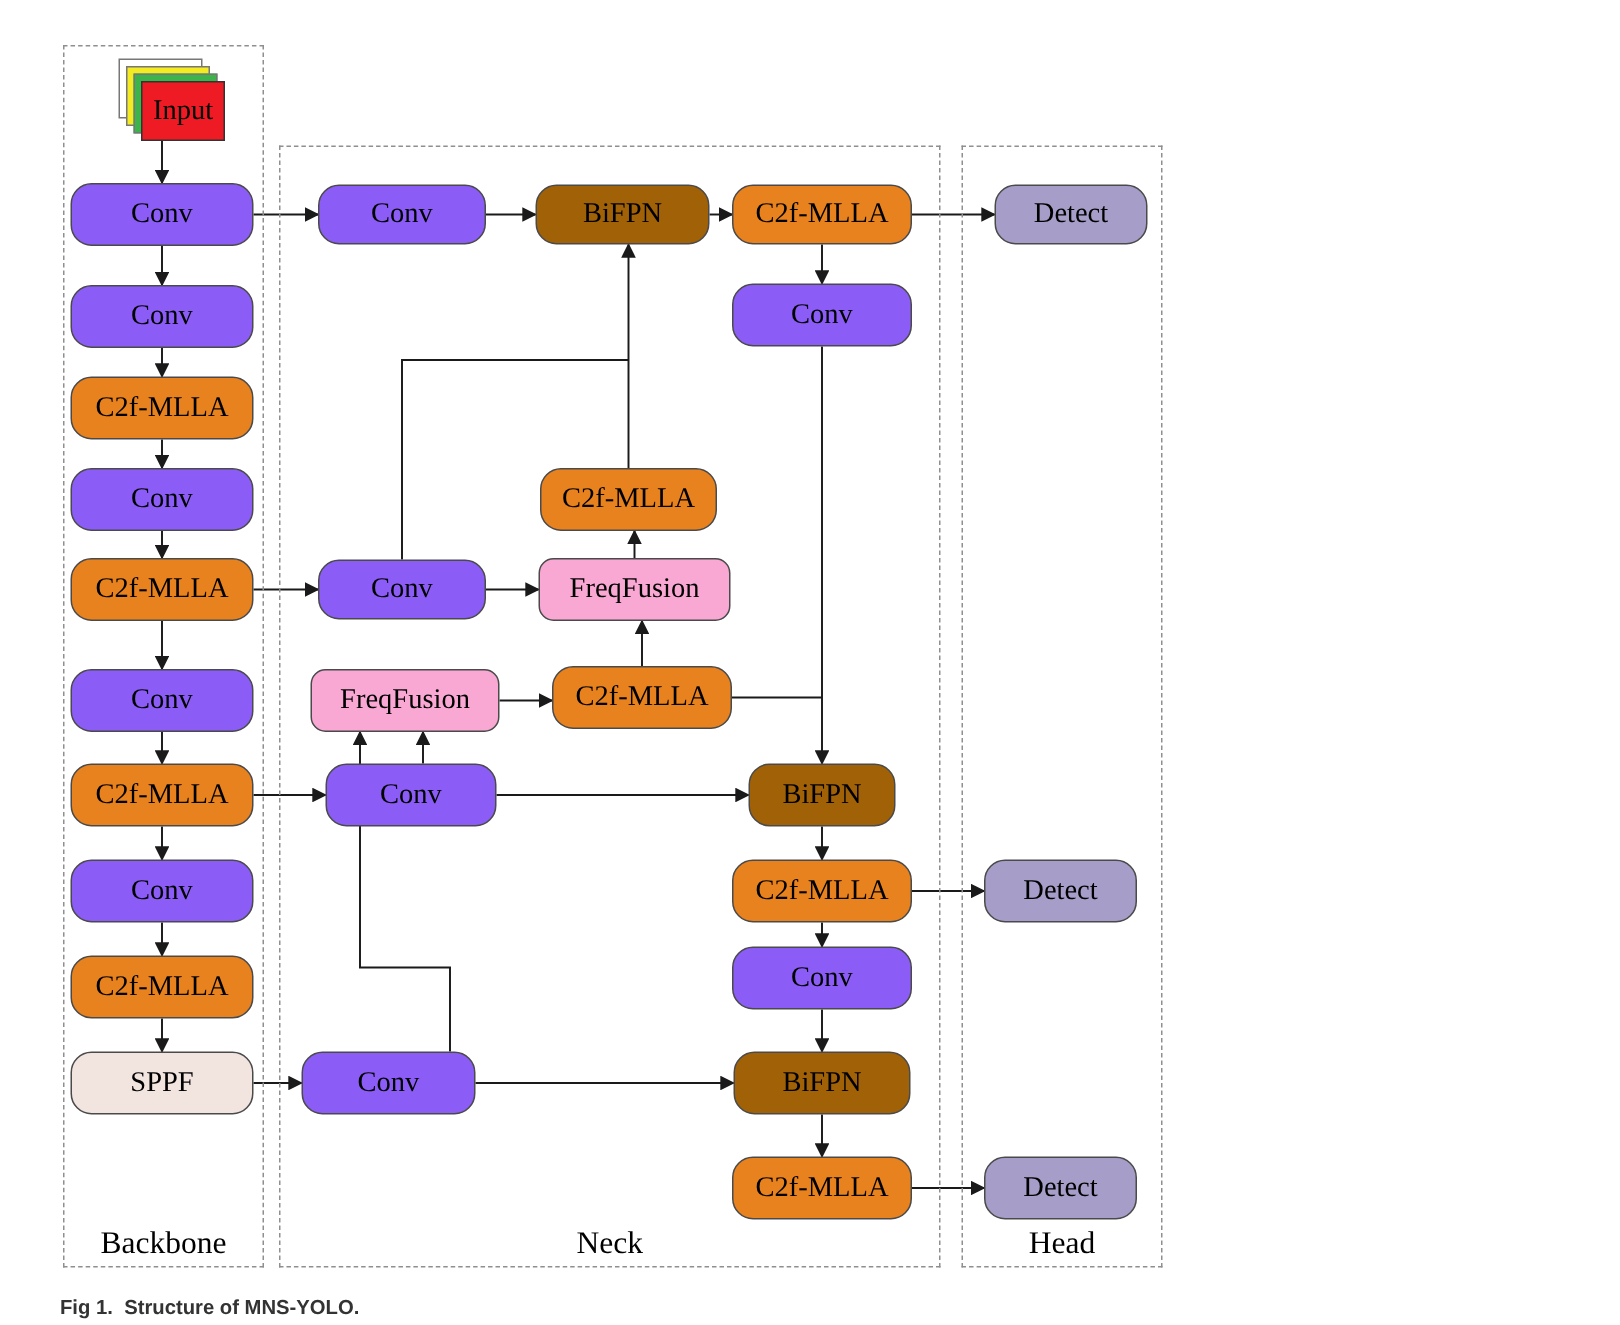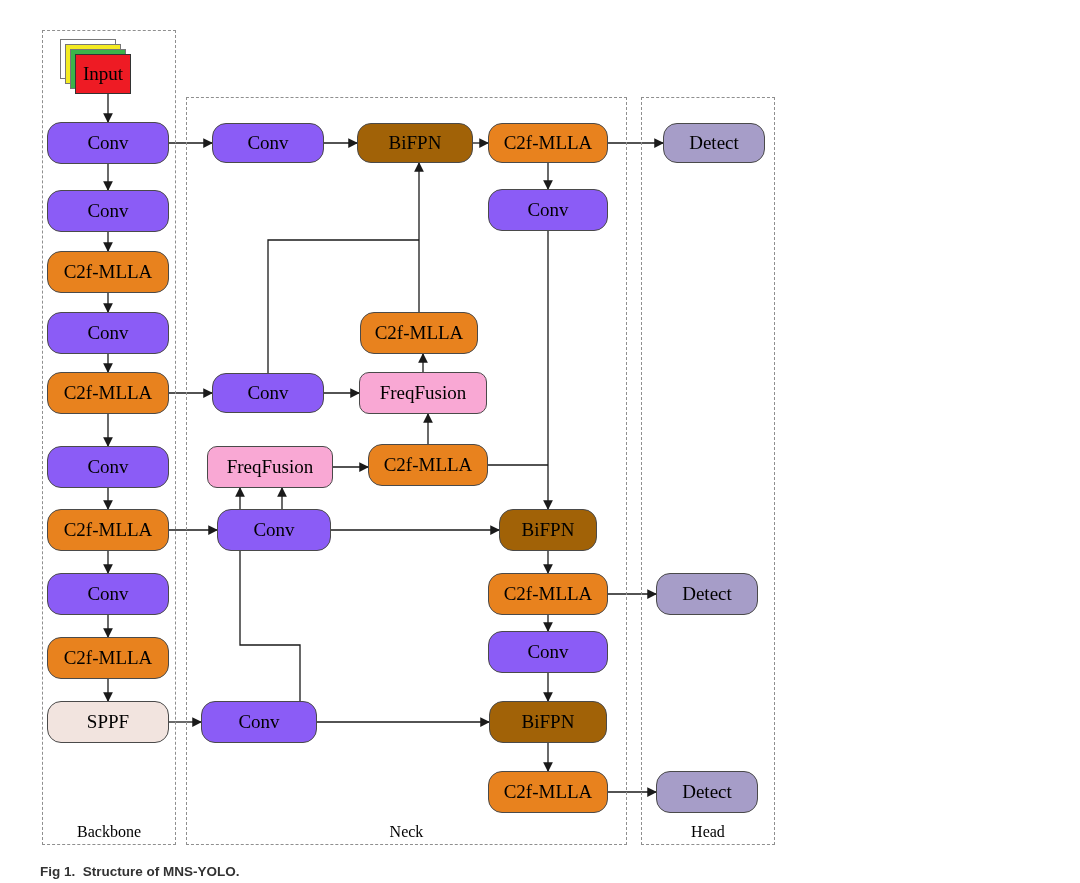--- a/index.html
+++ b/index.html
@@ -2,21 +2,21 @@
 <html><head>
 <meta charset="utf-8">
 <title>MNS-YOLO Structure</title>
 <style>
   html,body{margin:0;padding:0;background:#ffffff;}
   #diagram{position:relative;width:1080px;height:883px;background:#ffffff;overflow:hidden;
            font-family:"Liberation Serif","DejaVu Serif",serif;}
   #edge-layer{position:absolute;left:0;top:0;width:1080px;height:883px;}
   .section{position:absolute;border:1.6px dashed #8f8f8f;box-sizing:border-box;}
   .section-label{position:absolute;bottom:3px;left:0;right:0;text-align:center;
-                 font-size:16px;color:#000;}
+                 font-size:21px;color:#000;}
   .node{position:absolute;box-sizing:border-box;border:1px solid #4a4a4a;border-radius:14px;
         display:flex;align-items:center;justify-content:center;
         font-size:19px;color:#000;white-space:nowrap;}
   .conv{background:#8b5cf6;}
   .c2f{background:#E8821E;}
   .freq{background:#f9a8d4;border-radius:10px;}
   .bifpn{background:#a16207;}
   .sppf{background:#F2E4DF;}
   .detect{background:#A69DC8;}
   .input-wrap{border:none!important;background:transparent!important;border-radius:0!important;}
@@ -85,21 +85,21 @@
         <div class="section-label">Backbone</div>
       </div>
       <div class="section" style="left: 186px; top: 97px; width: 441px; height: 748px;">
         <div class="section-label">Neck</div>
       </div>
       <div class="section" style="left: 641px; top: 97px; width: 134px; height: 748px;">
         <div class="section-label">Head</div>
       </div>
     </div>
   <div id="node-layer">
-      <div class="node input-wrap" style="left: 60px; top: 39px; width: 71px; height: 55px;">
+      <div class="node input-wrap" style="left: 79px; top: 39px; width: 71px; height: 55px;">
         <div class="sheet sheet-white" style="left: 0px; top: 0px; width: 56px; height: 40px;"></div>
         <div class="sheet sheet-yellow" style="left: 5px; top: 5px; width: 56px; height: 40px;"></div>
         <div class="sheet sheet-green" style="left: 10px; top: 10px; width: 56px; height: 40px;"></div>
         <div class="input-face" style="left: 15px; top: 15px; width: 56px; height: 40px;">
           <span>Input</span>
         </div>
       </div>
       <div class="node conv" style="left: 47px; top: 122px; width: 122px; height: 42px;">
         <span>Conv</span>
       </div>

